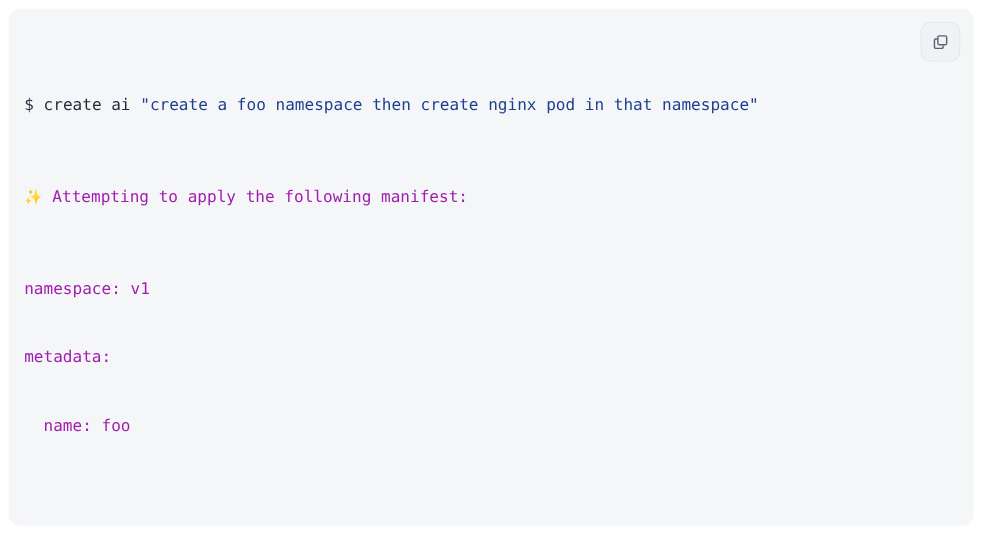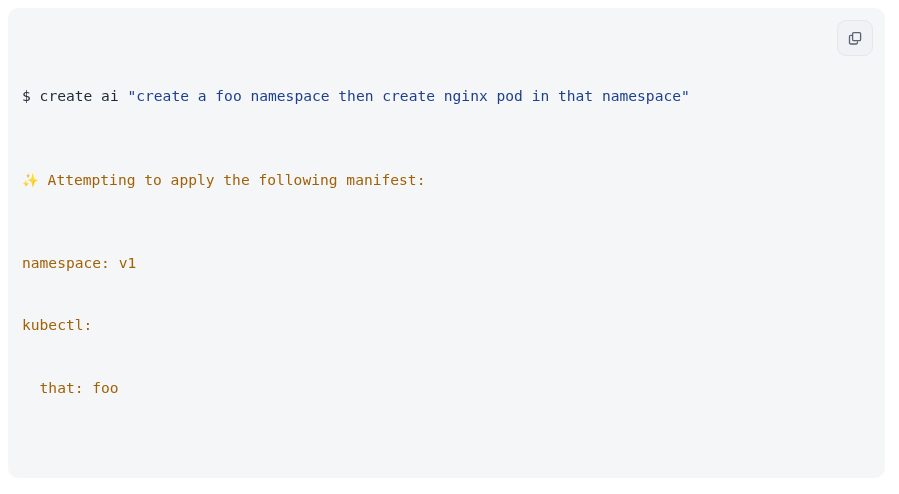--- a/index.html
+++ b/index.html
@@ -52,21 +52,21 @@
     white-space: pre;
     letter-spacing: 0px;
   }
 
   .line {
     white-space: pre;
     height: 20.8px;
   }
 
   .c-dark   { color: #1f2937; }
-  .c-navy   { color: #a16207; }
+  .c-navy   { color: #a21caf; }
   .c-blue   { color: #1d3f8f; }
   .c-sparkle{ color: #f5c233; }
 
   .emoji {
     font-family: "DejaVu Sans", sans-serif;
     font-size: 13.5px;
   }
 </style>
 </head>
 <body>
@@ -82,22 +82,22 @@
     </span>
   </div>
 
   <div class="code-area">
 
     <div class="line"><span class="c-dark">$</span><span class="c-dark"> </span><span class="c-dark">create ai</span><span class="c-dark"> </span><span class="c-blue">"create a foo namespace then create nginx pod in that namespace"</span></div>
 
     <div class="line"><span class="emoji c-sparkle">✨</span><span> </span><span class="c-navy">Attempting to apply the following manifest:</span></div>
 
     <div class="line"><span class="c-navy">namespace: v1</span></div>
-    <div class="line"><span class="c-navy">kubectl:</span></div>
-    <div class="line"><span class="c-navy">  that: foo</span></div>
+    <div class="line"><span class="c-navy">metadata:</span></div>
+    <div class="line"><span class="c-navy">  name: foo</span></div>
     
     
     
     
     
     
     
     
     
     

